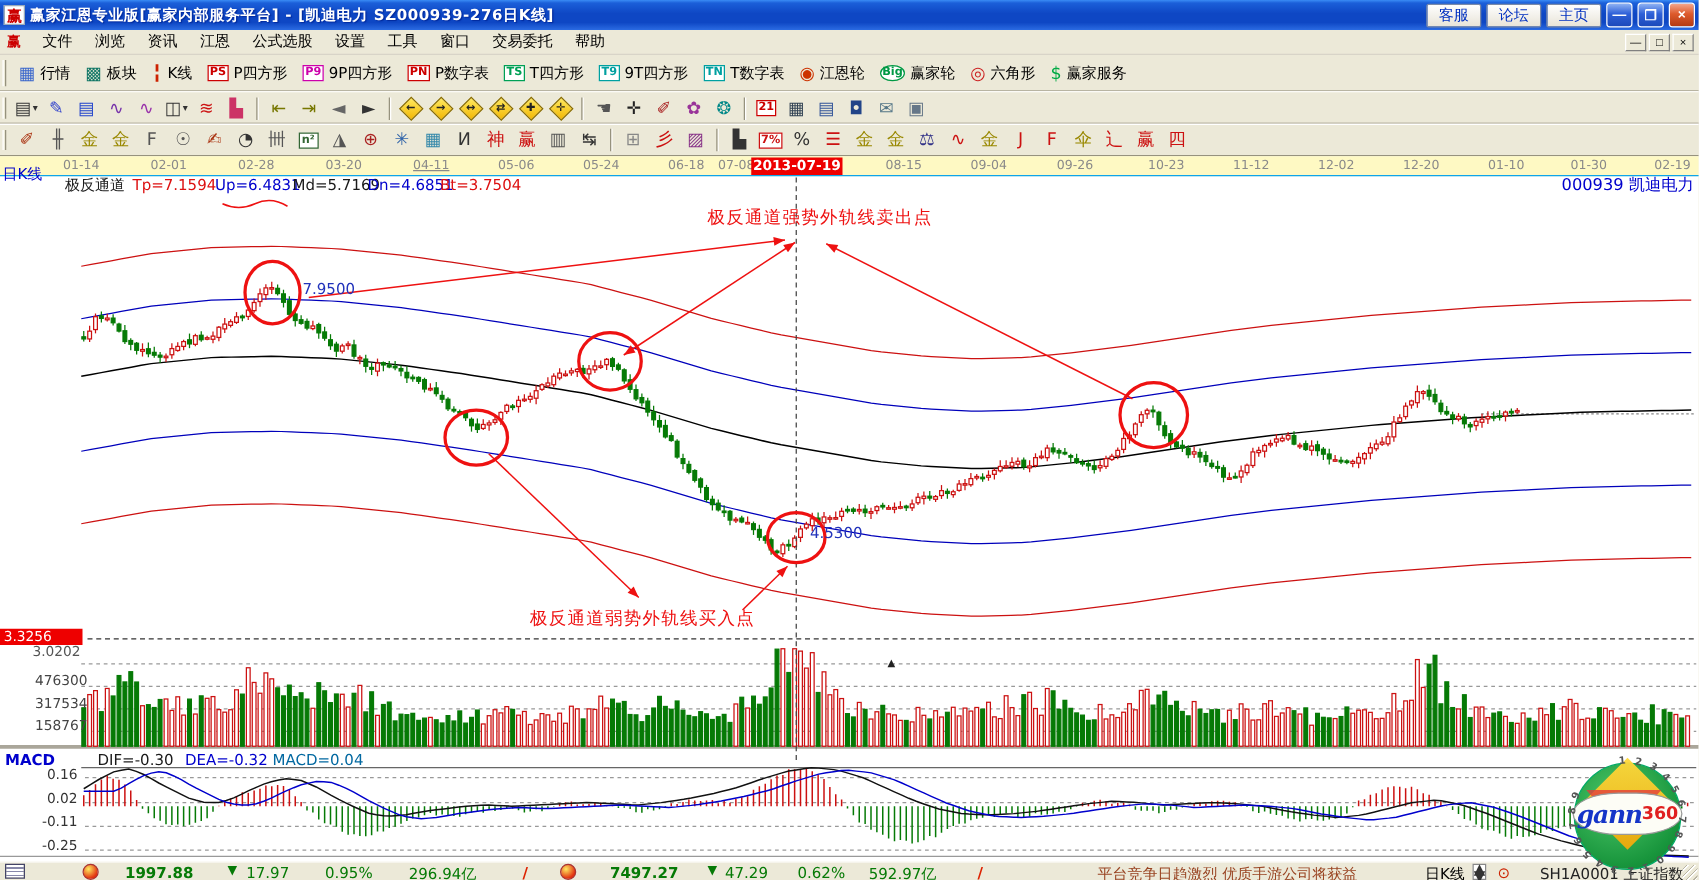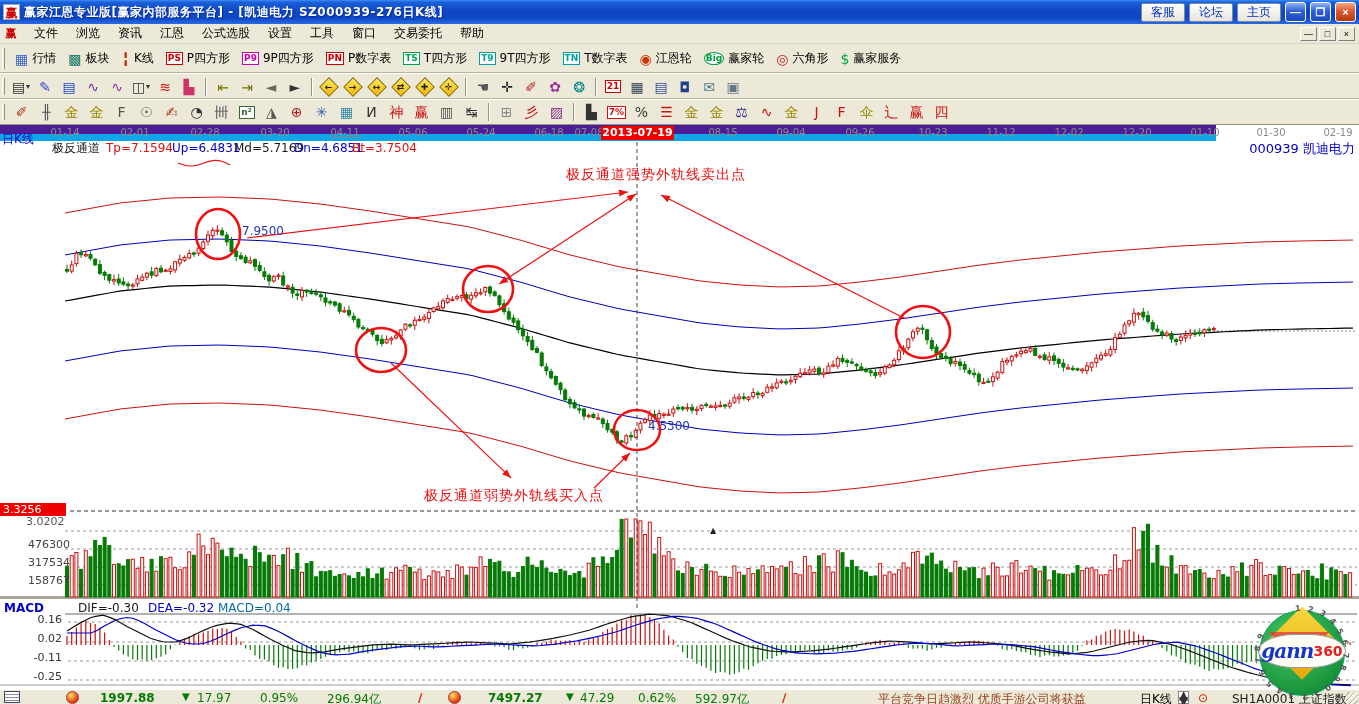--- a/index.html
+++ b/index.html
@@ -32,21 +32,21 @@
 .badge{min-width:16px;height:13px;padding:0 1px;background:#fff;border:1px solid;font-size:9px;font-weight:bold;line-height:11px;text-align:center}
 .badge.round{border-radius:50%}
 .glyphic{font-size:14px;line-height:14px}
 .t2btn{width:22px;height:20px;display:flex;align-items:center;justify-content:center;cursor:pointer;margin:0 1px}
 .caret{font-size:8px;color:#333;margin-left:1px}
 .diamond{width:14px;height:14px;transform:rotate(45deg);background:linear-gradient(135deg,#ffe95e,#f2b705);border:1px solid #8a6d00;display:flex;align-items:center;justify-content:center}
 .diamond span{transform:rotate(-45deg);font-size:9px;font-weight:bold;color:#222;line-height:9px}
 .t3btn{width:23px;height:19px;display:flex;align-items:center;justify-content:center;font-size:13px;cursor:pointer;margin:0 1px}
 
 #chartwin{position:absolute;left:0;top:124px;width:1359px;height:565px;background:#fff;border-top:1px solid #96927e}
-#daterow{position:absolute;left:0;top:0;width:1216px;height:16px;background:#4c1d95;border-bottom:7px solid #0ea5e9}
+#daterow{position:absolute;left:0;top:0;width:1359px;height:16px;background:#fef9c3;border-bottom:1px solid #0ea5e9}
 .dlabel{position:absolute;top:2px;font-size:10px;color:#8a8a8a;transform:translateX(-50%);white-space:nowrap}
 #datebox{position:absolute;top:1px;height:14px;background:#e00;color:#fff;font-size:11px;line-height:14px;text-align:center;font-weight:bold}
 #chart-svg{position:absolute;left:0;top:0;width:1359px;height:565px}
 .ov{position:absolute;white-space:nowrap;line-height:1.15}
 .red{color:#dd1111}.blue{color:#0000cc}.blk{color:#1a1a1a}.mag{color:#0369a1}
 .annot{font-size:14px;color:#ee1111;letter-spacing:1px}
 .pricetag{font-size:12px;color:#2233bb}
 .volbox{background:#ee0000;color:#fff;font-size:11px;line-height:13px;padding-left:3px;width:66px}
 .vlab{font-size:11px;color:#444;width:52px;text-align:right}
 .mtick{font-size:11px;color:#333;width:60px;text-align:right}

